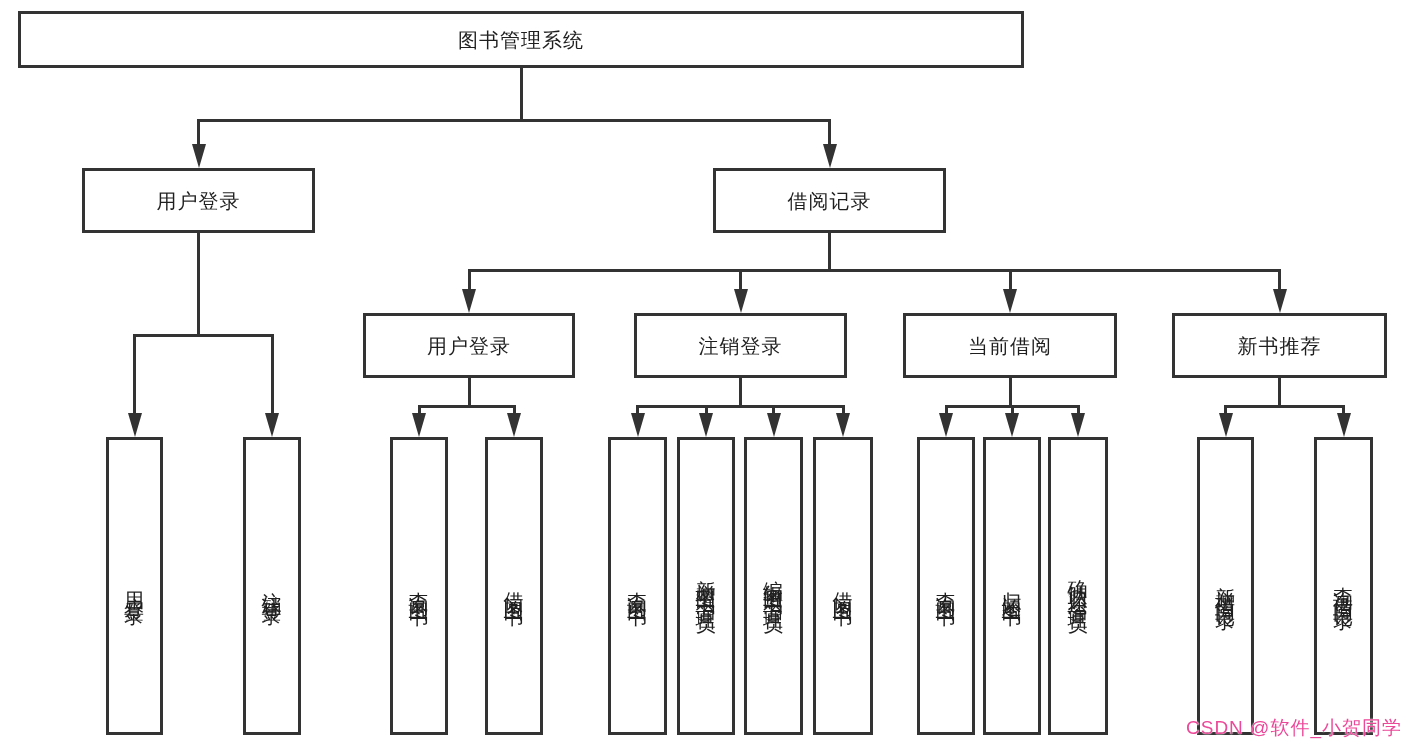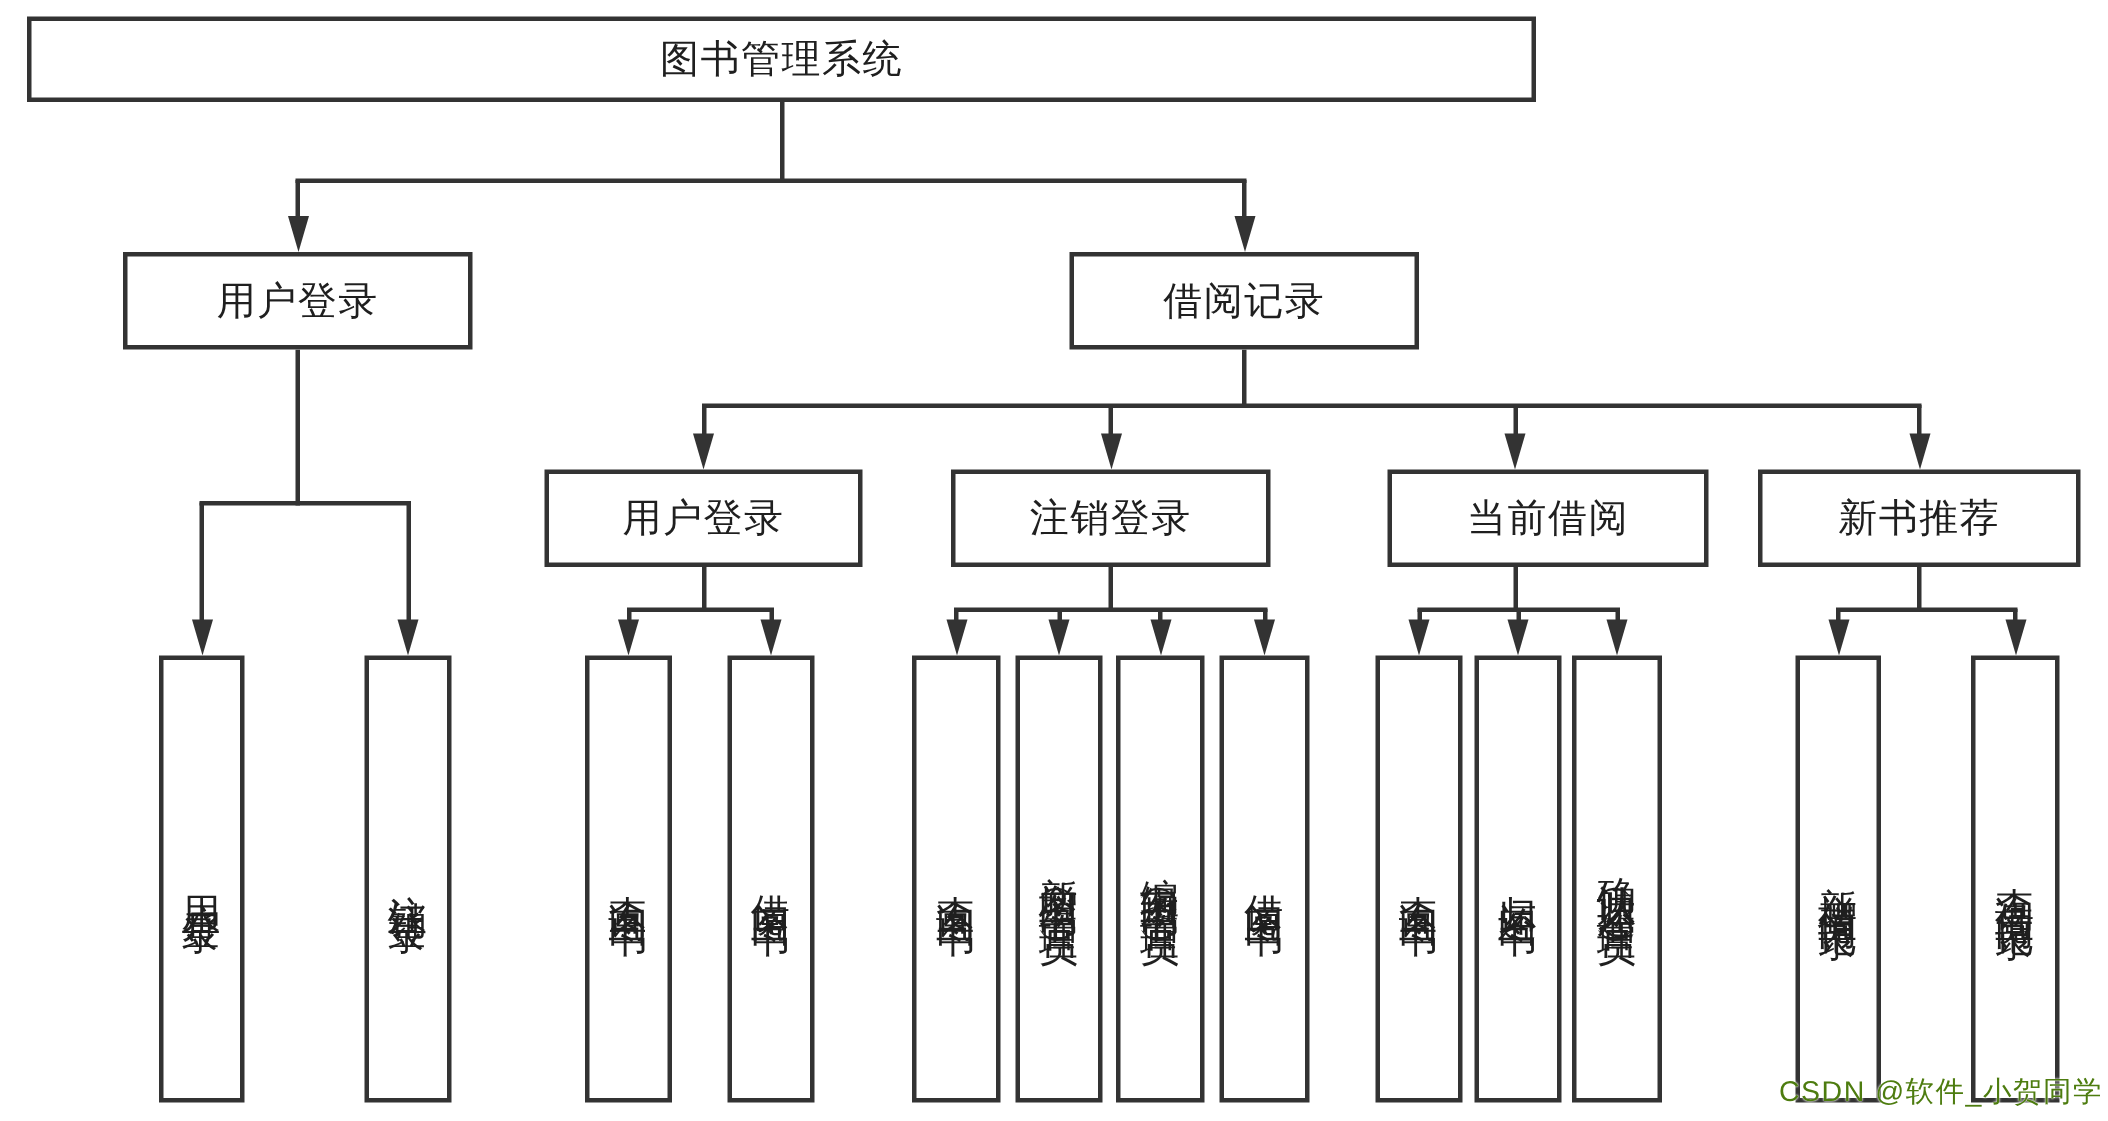--- a/index.html
+++ b/index.html
@@ -15,21 +15,21 @@
     position:absolute;
     box-sizing:border-box;
     border:3px solid #333333;
     background:#ffffff;
     display:flex;
     align-items:center;
     justify-content:center;
   }
   .node .label{
     color:#1f1f1f;
-    font-size:26px;
+    font-size:20px;
     letter-spacing:1px;
     white-space:nowrap;
     line-height:1.1;
   }
   .node.vertical .label{
     writing-mode:vertical-rl;
     text-orientation:mixed;
     letter-spacing:5px;
     line-height:1;
   }
@@ -123,21 +123,21 @@
       </div>
       <div class="node" style="left: 713px; top: 168px; width: 233px; height: 65px; border-color: rgb(51, 51, 51); background: rgb(255, 255, 255);">
         <span class="label" style="color: rgb(31, 31, 31);">借阅记录</span>
       </div>
       <div class="node" style="left: 363px; top: 313px; width: 212px; height: 65px; border-color: rgb(51, 51, 51); background: rgb(255, 255, 255);">
         <span class="label" style="color: rgb(31, 31, 31);">用户登录</span>
       </div>
       <div class="node" style="left: 634px; top: 313px; width: 213px; height: 65px; border-color: rgb(51, 51, 51); background: rgb(255, 255, 255);">
         <span class="label" style="color: rgb(31, 31, 31);">注销登录</span>
       </div>
-      <div class="node" style="left: 903px; top: 313px; width: 214px; height: 65px; border-color: rgb(51, 51, 51); background: rgb(255, 255, 255); margin-left: 22px;">
+      <div class="node" style="left: 903px; top: 313px; width: 214px; height: 65px; border-color: rgb(51, 51, 51); background: rgb(255, 255, 255);">
         <span class="label" style="color: rgb(31, 31, 31);">当前借阅</span>
       </div>
       <div class="node" style="left: 1172px; top: 313px; width: 215px; height: 65px; border-color: rgb(51, 51, 51); background: rgb(255, 255, 255);">
         <span class="label" style="color: rgb(31, 31, 31);">新书推荐</span>
       </div>
       <div class="node vertical" style="left: 106px; top: 437px; width: 57px; height: 298px; border-color: rgb(51, 51, 51); background: rgb(255, 255, 255);">
         <span class="label" style="color: rgb(31, 31, 31);">用户登录</span>
       </div>
       <div class="node vertical" style="left: 243px; top: 437px; width: 58px; height: 298px; border-color: rgb(51, 51, 51); background: rgb(255, 255, 255);">
         <span class="label" style="color: rgb(31, 31, 31);">注销登录</span>
@@ -169,14 +169,14 @@
       <div class="node vertical" style="left: 1048px; top: 437px; width: 60px; height: 298px; border-color: rgb(51, 51, 51); background: rgb(255, 255, 255);">
         <span class="label" style="color: rgb(31, 31, 31);">确认归还（管理员）</span>
       </div>
       <div class="node vertical" style="left: 1197px; top: 437px; width: 57px; height: 298px; border-color: rgb(51, 51, 51); background: rgb(255, 255, 255);">
         <span class="label" style="color: rgb(31, 31, 31);">新增借阅记录</span>
       </div>
       <div class="node vertical" style="left: 1314px; top: 437px; width: 59px; height: 298px; border-color: rgb(51, 51, 51); background: rgb(255, 255, 255);">
         <span class="label" style="color: rgb(31, 31, 31);">查询借阅记录</span>
       </div>
     </div>
-  <div id="watermark" style="color: #4d7c0f;">CSDN @软件_小贺同学</div>
+  <div id="watermark" style="color: #ec4899;">CSDN @软件_小贺同学</div>
 </div>
 
 </body></html>

